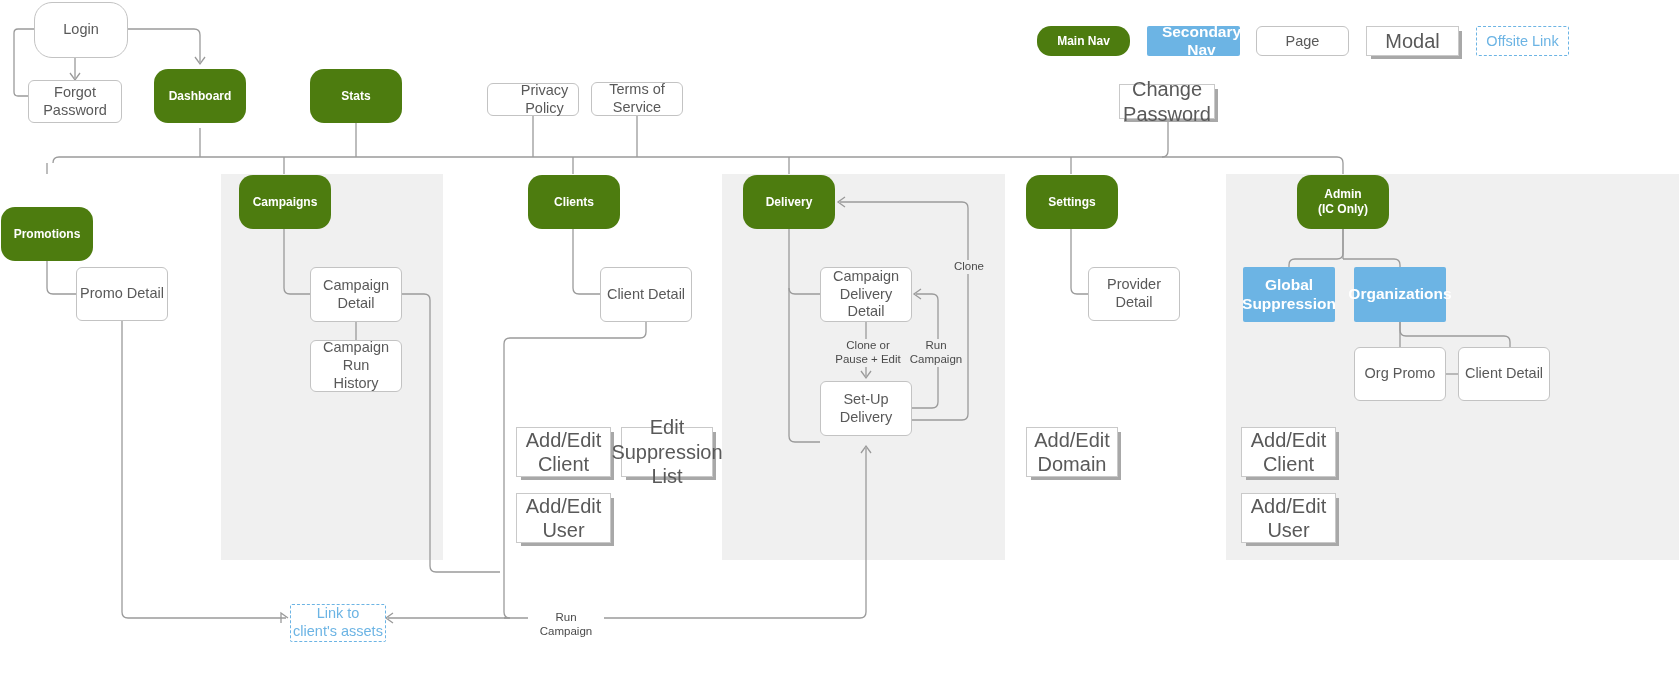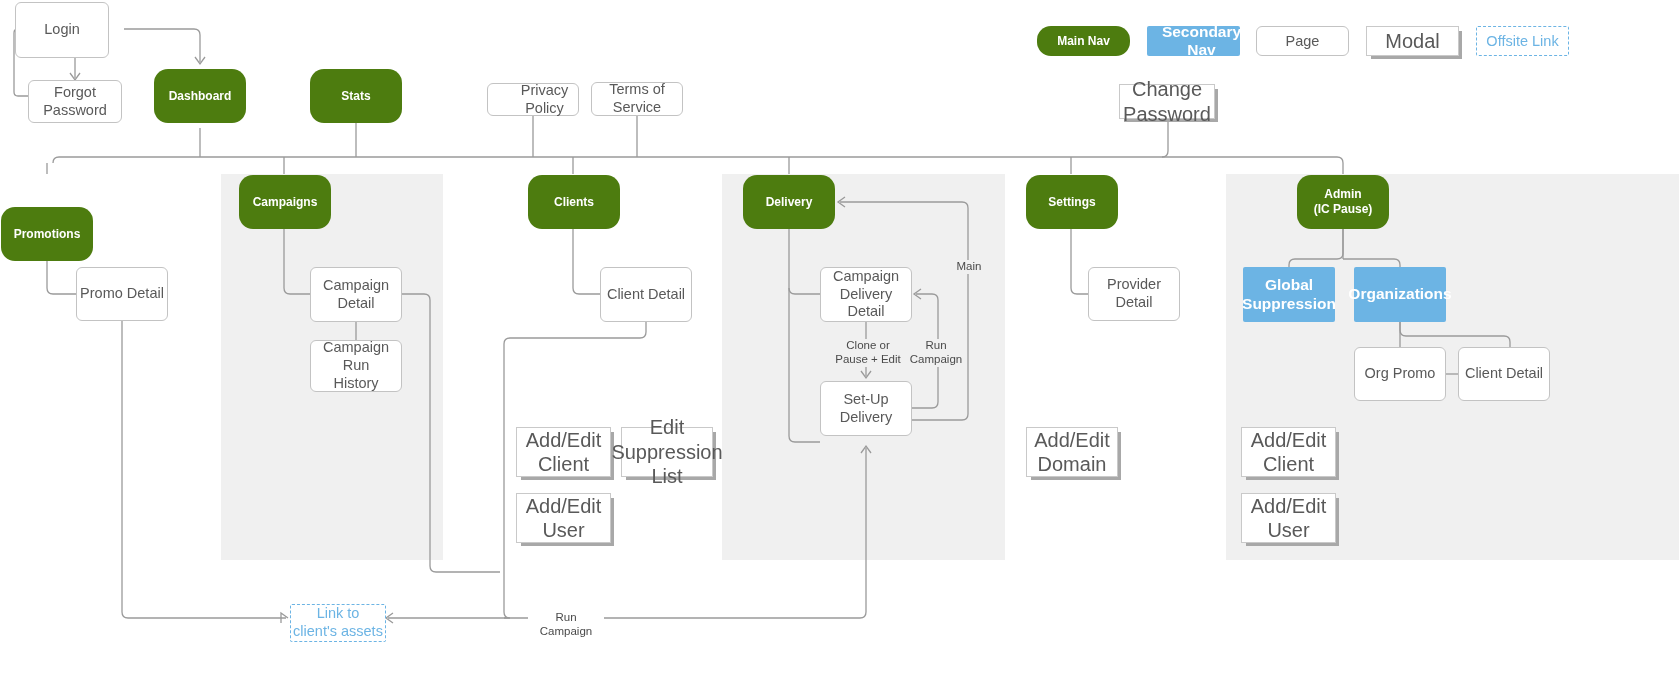--- a/index.html
+++ b/index.html
@@ -127,21 +127,21 @@
 
     <path d="M1446,374 L1459,374"></path>
   </svg>
 
   <div class="legend-item mainnav" style="left:1037px;top:26px;width:93px;height:30px;">Main Nav</div>
   <div class="legend-item secnav" style="left:1147px;top:26px;width:93px;height:30px;padding-left:16px;">Secondary Nav</div>
   <div class="legend-item page" style="left:1256px;top:26px;width:93px;height:30px;">Page</div>
   <div class="legend-item modal" style="left:1366px;top:26px;width:93px;height:30px;">Modal</div>
   <div class="legend-item offsite" style="left:1476px;top:26px;width:93px;height:30px;">Offsite Link</div>
 
-  <div class="node page" style="left:15px;top:2px;width:94px;height:56px;">Login</div>
+  <div class="node page" style="left:34px;top:2px;width:94px;height:56px;border-radius:18px;">Login</div>
 
   <div class="node page" style="left:28px;top:80px;width:94px;height:43px;white-space:pre-line;">Forgot
 Password</div>
 
   <div class="node mainnav" style="left:154px;top:69px;width:92px;height:54px;">Dashboard</div>
 
   <div class="node mainnav" style="left:310px;top:69px;width:92px;height:54px;">Stats</div>
 
   <div class="node page" style="left:487px;top:83px;width:92px;height:33px;padding-left:23px;">Privacy Policy</div>
 
@@ -172,32 +172,32 @@
   <div class="node page" style="left:820px;top:267px;width:92px;height:55px;white-space:pre-line;">Campaign
 Delivery Detail</div>
   <div class="node page" style="left:820px;top:381px;width:92px;height:55px;">Set-Up Delivery</div>
 
   <div class="node mainnav" style="left:1026px;top:175px;width:92px;height:54px;">Settings</div>
   <div class="node page" style="left:1088px;top:267px;width:92px;height:54px;">Provider Detail</div>
   <div class="node modal" style="left:1026px;top:427px;width:92px;height:50px;white-space:pre-line;">Add/Edit
 Domain</div>
 
   <div class="node mainnav" style="left:1297px;top:175px;width:92px;height:54px;white-space:pre-line;">Admin
-(IC Pause)</div>
+(IC Only)</div>
   <div class="node secnav" style="left:1243px;top:267px;width:92px;height:55px;white-space:pre-line;">Global
 Suppression</div>
   <div class="node secnav" style="left:1354px;top:267px;width:92px;height:55px;">Organizations</div>
   <div class="node page" style="left:1354px;top:347px;width:92px;height:54px;">Org Promo</div>
   <div class="node page" style="left:1458px;top:347px;width:92px;height:54px;">Client Detail</div>
   <div class="node modal" style="left:1241px;top:427px;width:95px;height:50px;">Add/Edit Client</div>
   <div class="node modal" style="left:1241px;top:493px;width:95px;height:50px;">Add/Edit User</div>
 
   <div class="node offsite" style="left:290px;top:604px;width:96px;height:38px;white-space:pre-line;">Link to
 client's assets</div>
 
-  <div class="elabel ongray" style="left:947px;top:260px;width:40px;">Main</div>
+  <div class="elabel ongray" style="left:947px;top:260px;width:40px;">Clone</div>
   <div class="elabel ongray" style="left:824px;top:339px;width:84px;">Clone or
 Pause + Edit</div>
   <div class="elabel ongray" style="left:905px;top:339px;width:58px;">Run
 Campaign</div>
   <div class="elabel" style="left:528px;top:611px;width:72px;">Run Campaign</div>
 
 </div>
 
 </body></html>

